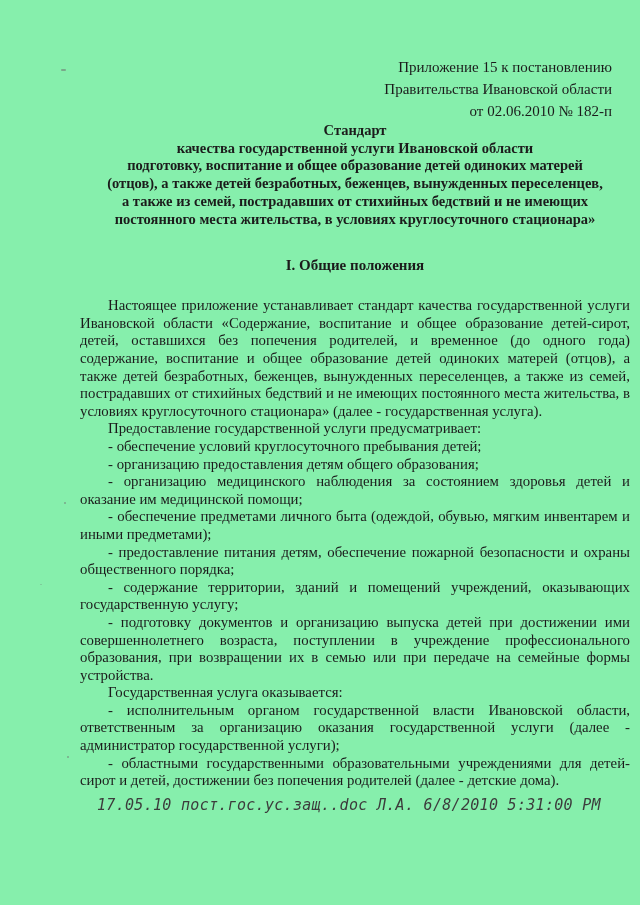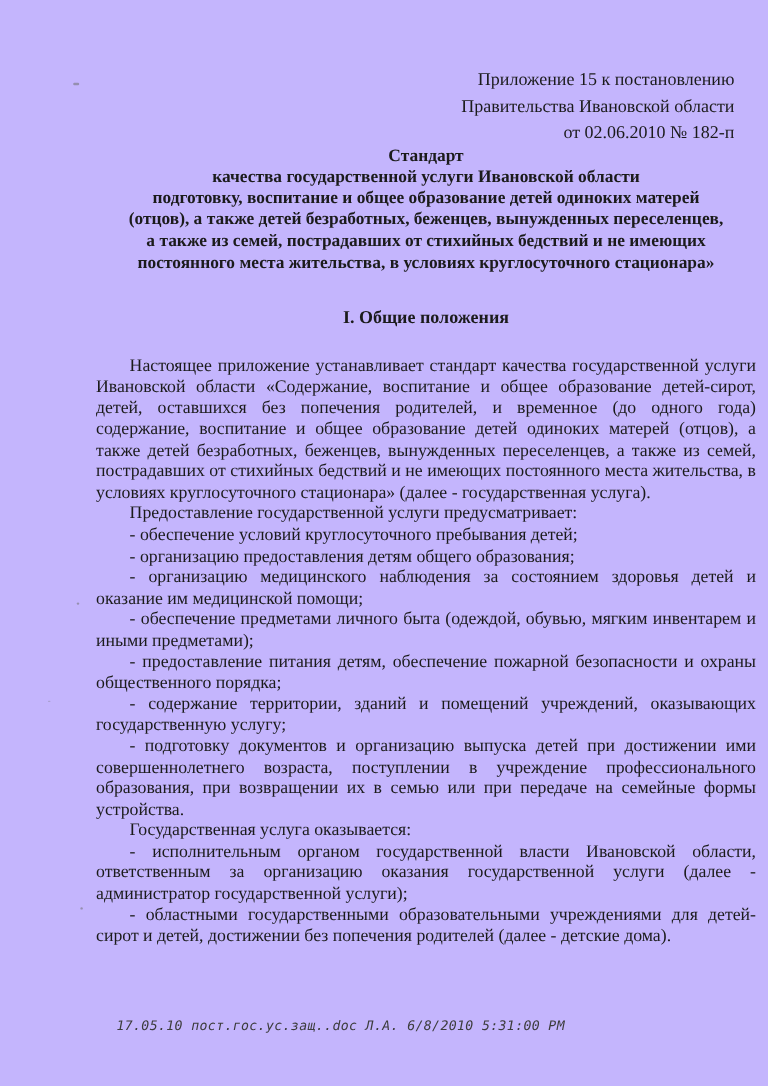--- a/index.html
+++ b/index.html
@@ -4,21 +4,21 @@
 <style>
   html, body {
     margin: 0;
     padding: 0;
     background: #ffffff;
   }
   .page {
     position: relative;
     width: 640px;
     height: 905px;
-    background: #c4b5fd;
+    background: #86efac;
     color: #1b1b1b;
     font-family: "Liberation Serif", serif;
     overflow: hidden;
   }
   .content {
     position: absolute;
     left: 80px;
     top: 0;
     width: 550px;
   }
@@ -49,24 +49,24 @@
     line-height: 17.6px;
     text-align: justify;
   }
   .doc-body p {
     margin: 0;
     text-indent: 28px;
   }
   .doc-footer {
     position: absolute;
     left: 97px;
-    top: 848px;
+    top: 796px;
     font-family: "DejaVu Sans Mono", monospace;
     font-style: italic;
-    font-size: 11px;
+    font-size: 15px;
     letter-spacing: 0.3px;
     color: #3c3c3c;
     white-space: nowrap;
   }
   
   .speck {
     position: absolute;
     background: #6f6f6f;
     opacity: 0.55;
     border-radius: 1px;

